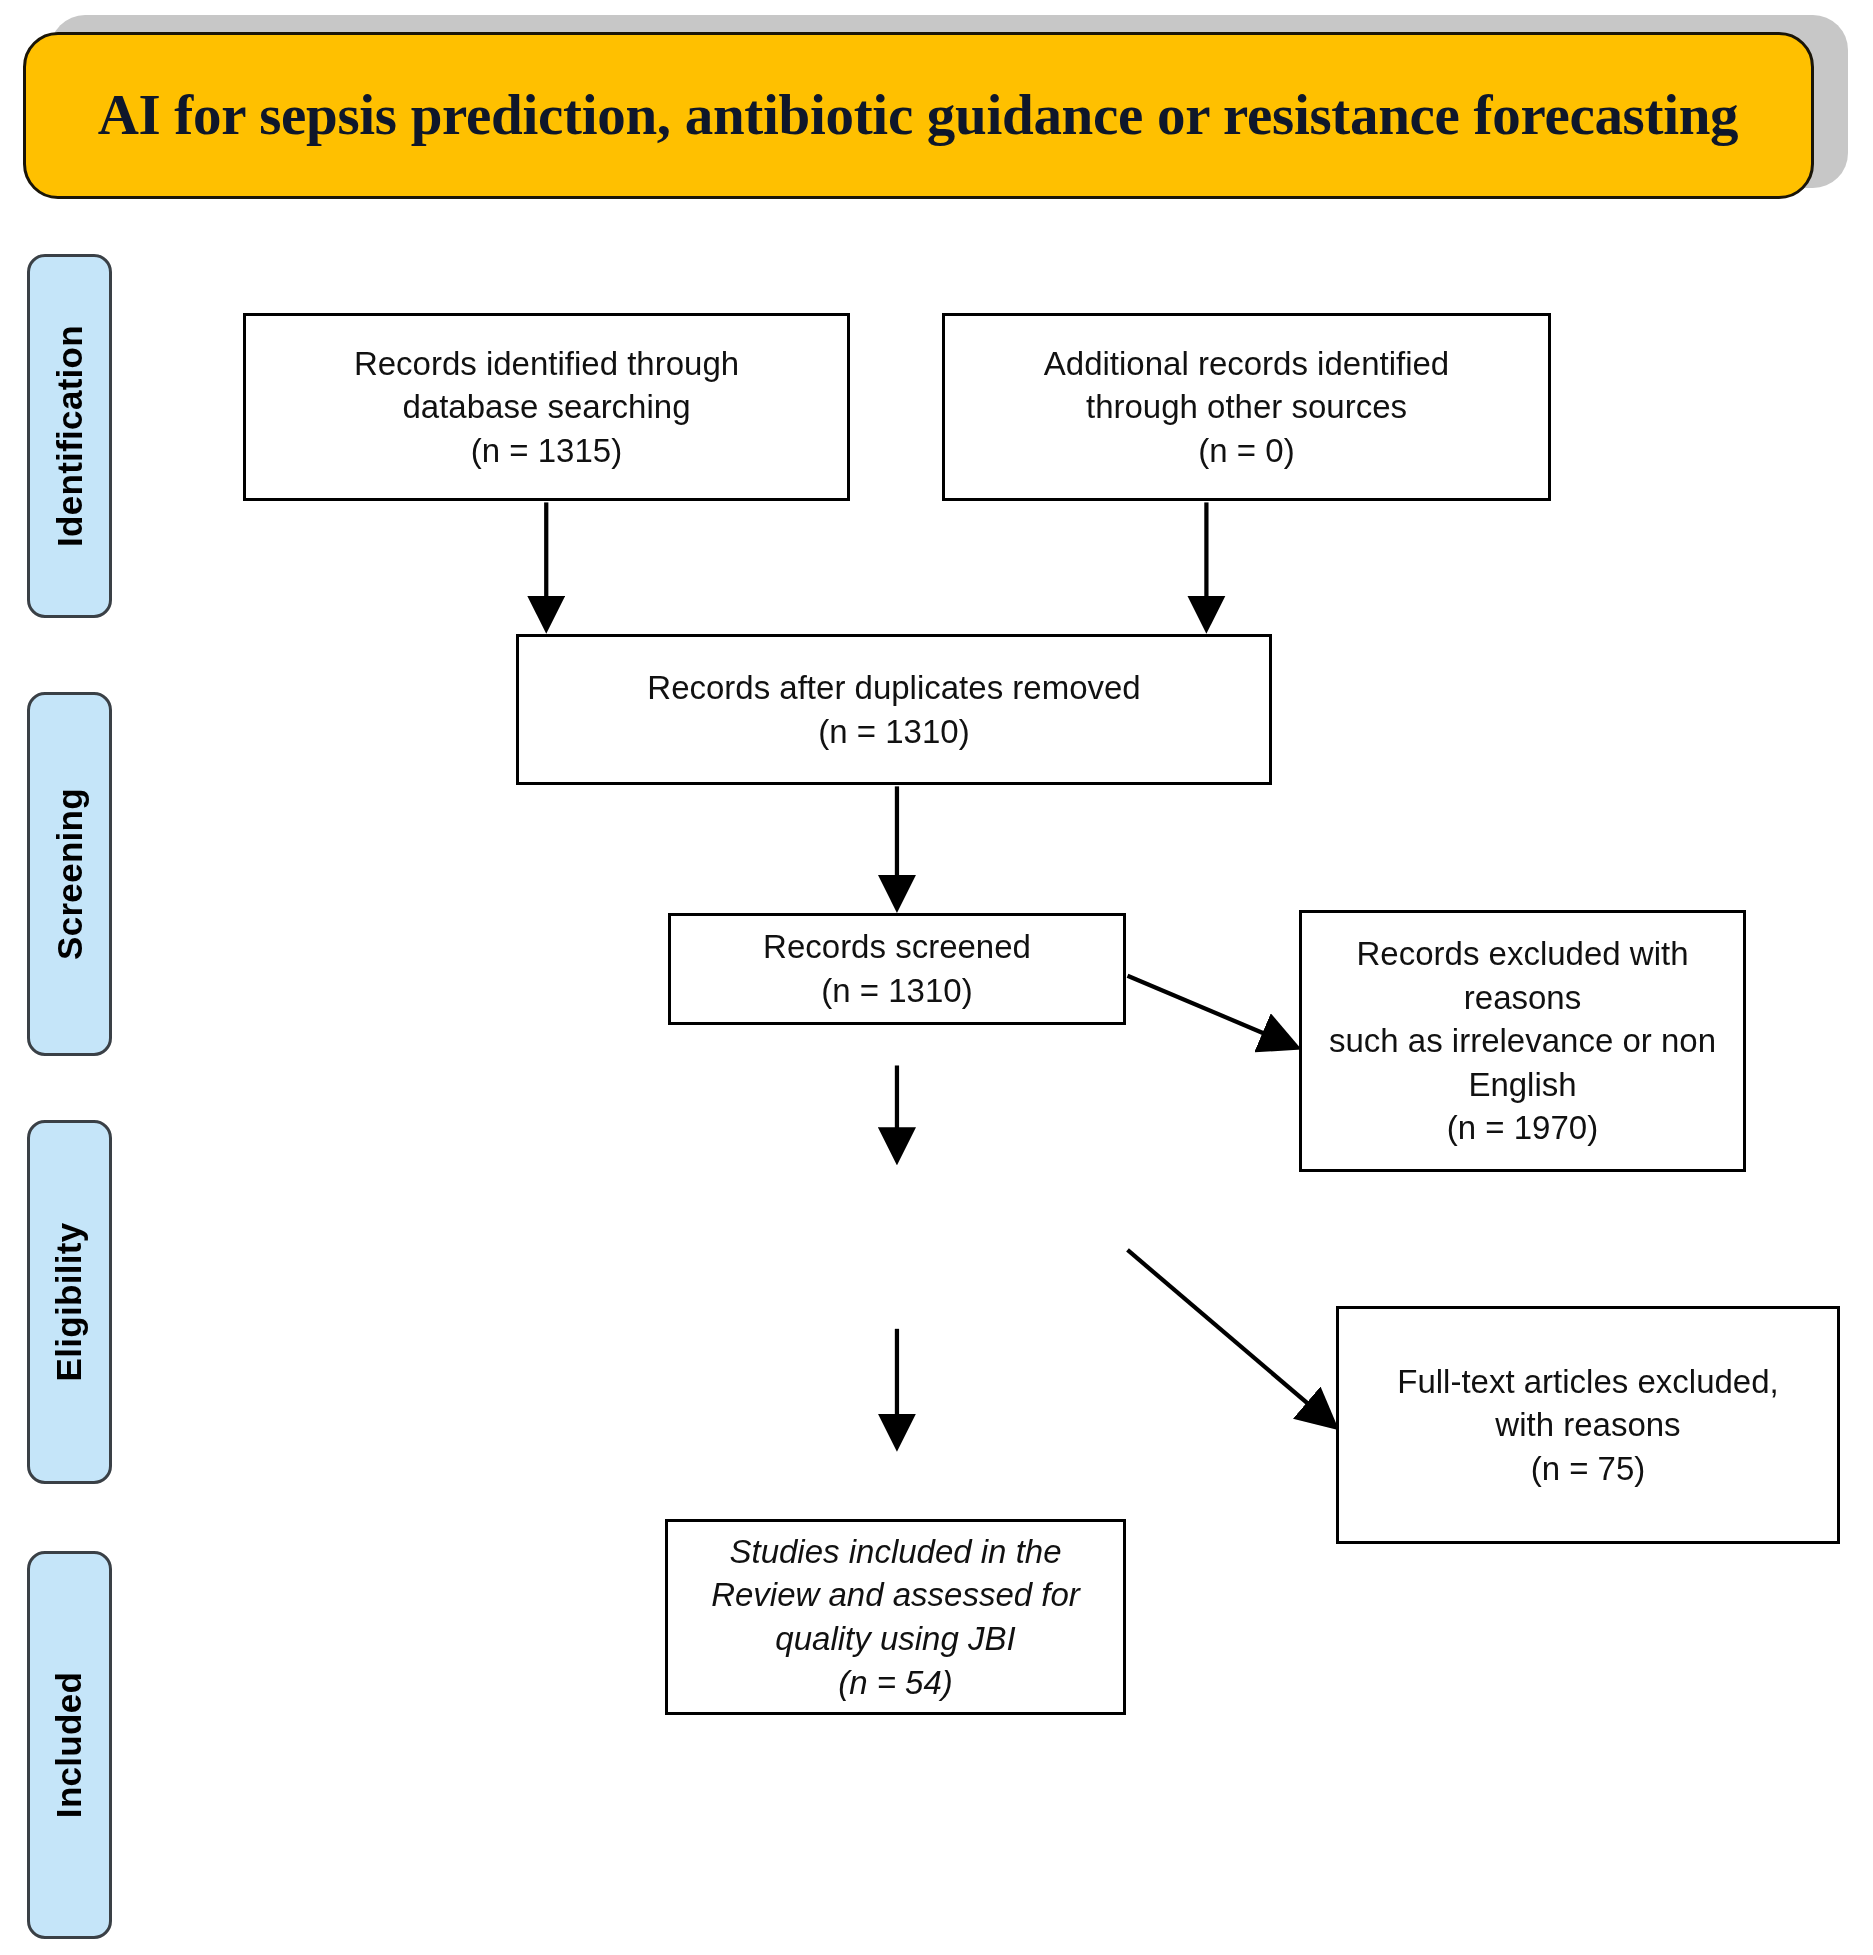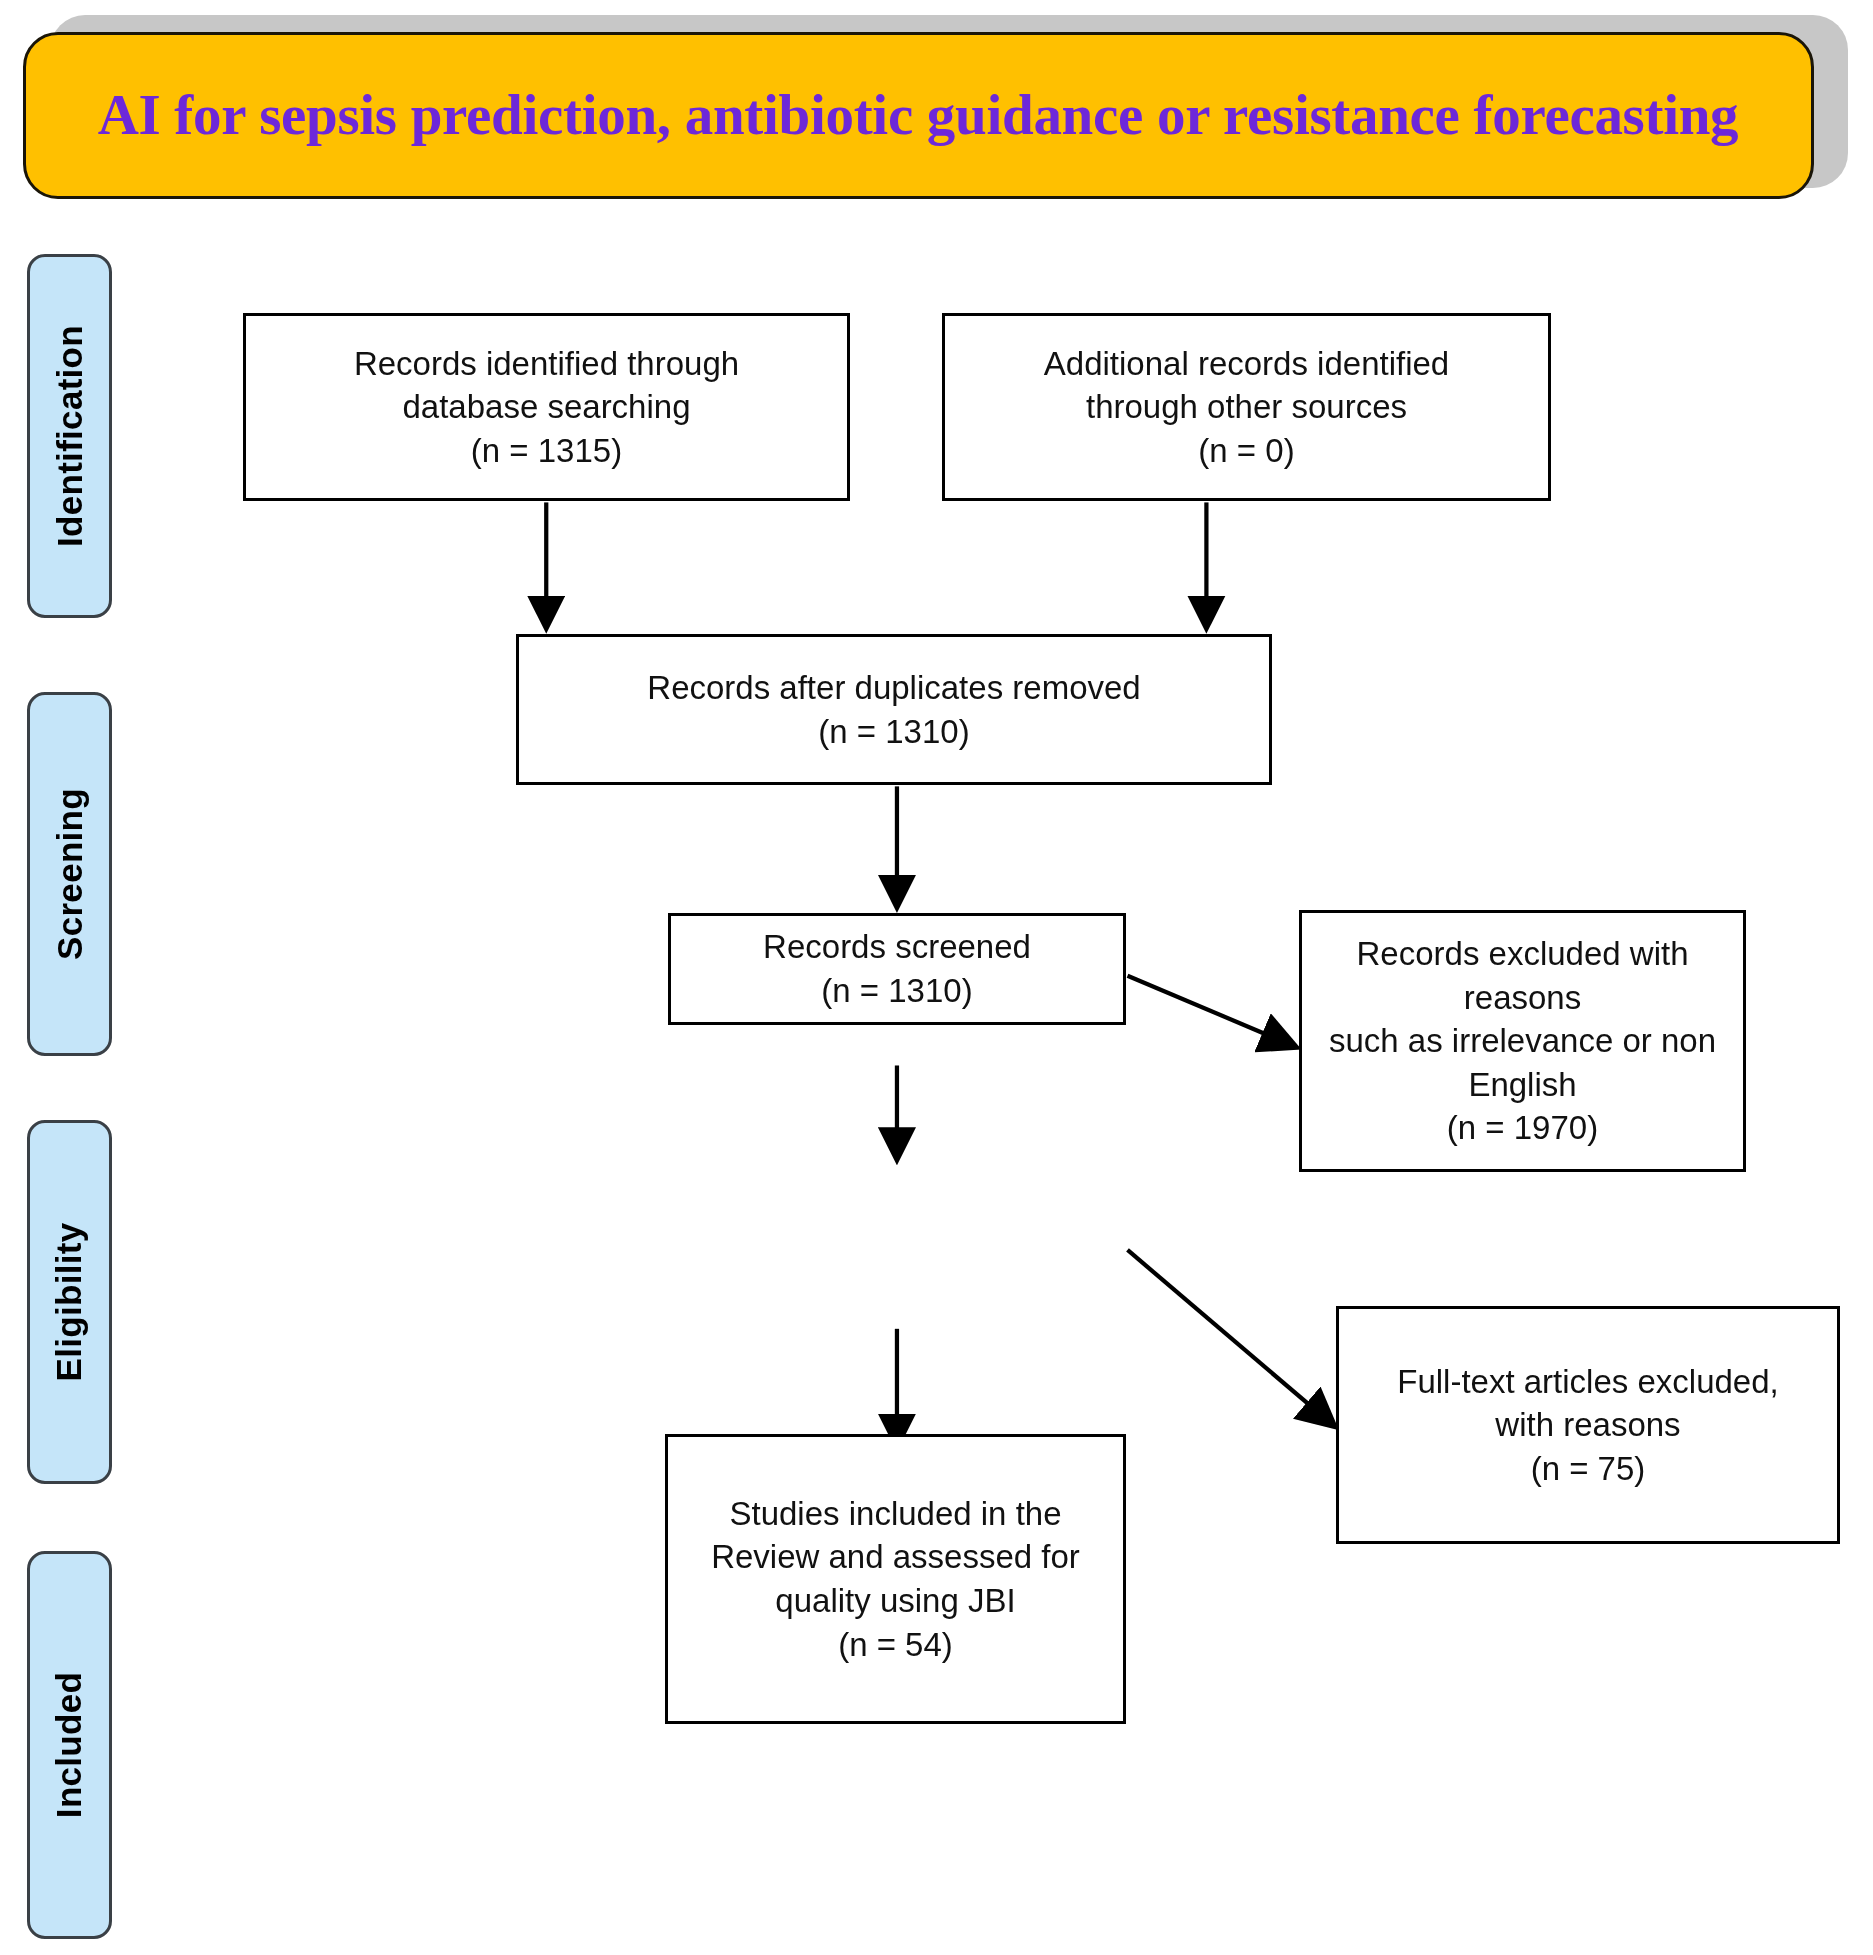--- a/index.html
+++ b/index.html
@@ -16,21 +16,21 @@
     background:#c7c7c7;border-radius:35px;
   }
   #title-banner{
     position:absolute;left:22.5px;top:32px;width:1791px;height:167px;
     background:#FFC000;border:3px solid #1a1508;border-radius:35px;
     display:flex;align-items:center;justify-content:center;
     box-sizing:border-box;
   }
   #title-text{
     font-family:"Liberation Serif", serif;
-    font-weight:bold;font-size:57px;color:#6d28d9;
+    font-weight:bold;font-size:57px;color:#0f172a;
     letter-spacing:-0.3px;white-space:nowrap;
     line-height:1;padding-bottom:2.4px;
   }
 
   
   .stage-label{
     position:absolute;width:85px;
     background:#C5E5F9;border:3px solid #3a4046;border-radius:18px;
     box-sizing:border-box;
     display:flex;align-items:center;justify-content:center;
@@ -58,21 +58,21 @@
     font-family:"Liberation Sans", sans-serif;
     padding:0 13.4px;
   }
   #box-db-search   {left:243px; top:313px;  width:607px;height:188px;}
   #box-other-src   {left:942px;top:313px;  width:609px;height:188px;}
   #box-dedup       {left:516px; top:634px; width:756px;height:151px;}
   #box-screened    {left:668px;top:913px; width:458px; height:112px;}
   #box-excl-reason {left:1299px;top:910px; width:447px; height:262px;}
   #box-fulltext    {left:665px;top:1165px; width:461px; height:163px;}
   #box-fulltext-ex {left:1336px;top:1306px; width:504px; height:238px;}
-  #box-included    {left:665px;top:1434px; width:461px; height:290px;}
+  #box-included    {left:665px;top:1519px; width:461px; height:196px;font-style:italic;}
 
   
   #connectors{position:absolute;left:0;top:0;width:1874px;height:1955px;
     pointer-events:none;}
 </style>
 </head>
 <body>
 
 <div id="stage">
 

